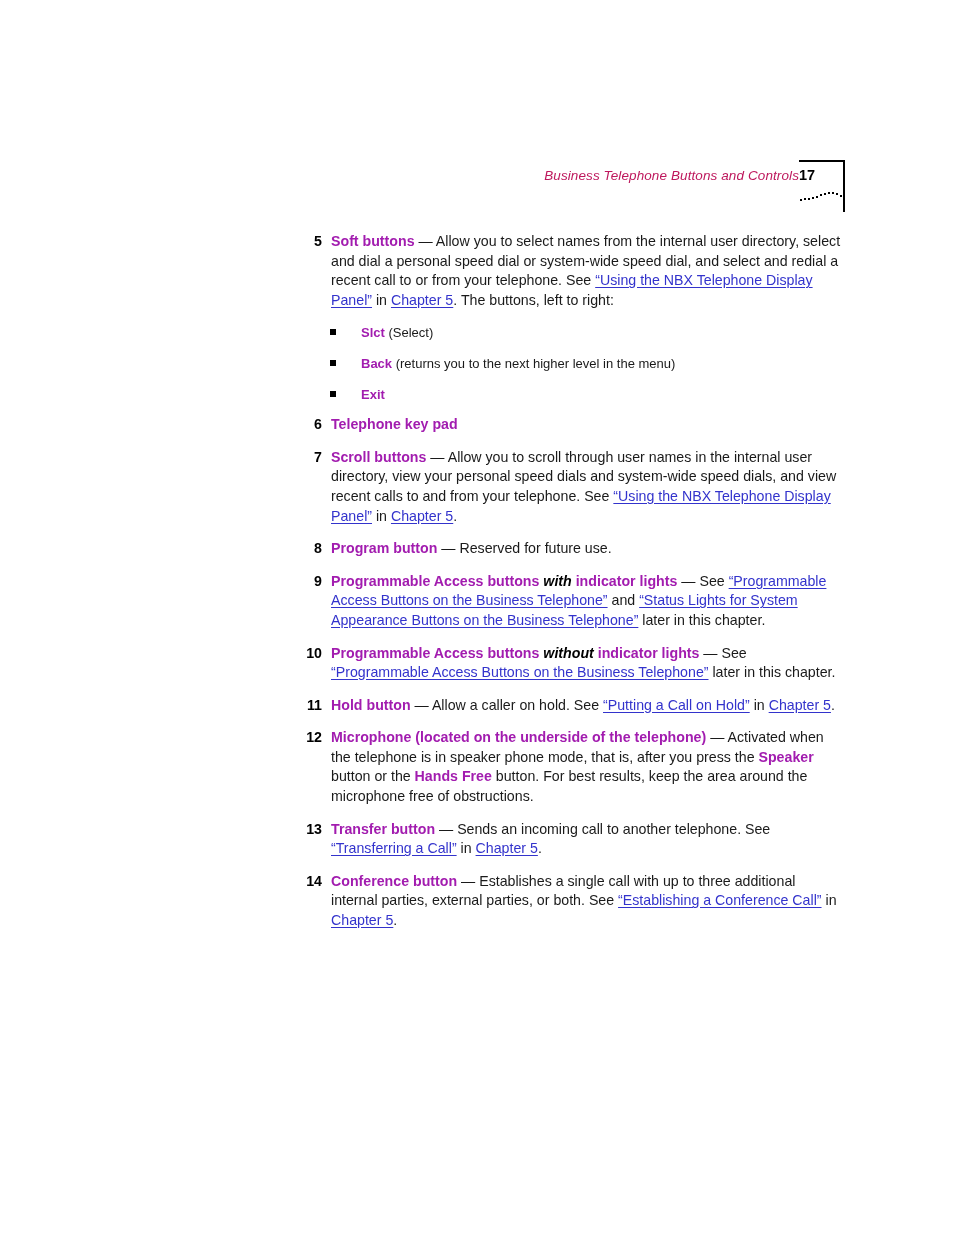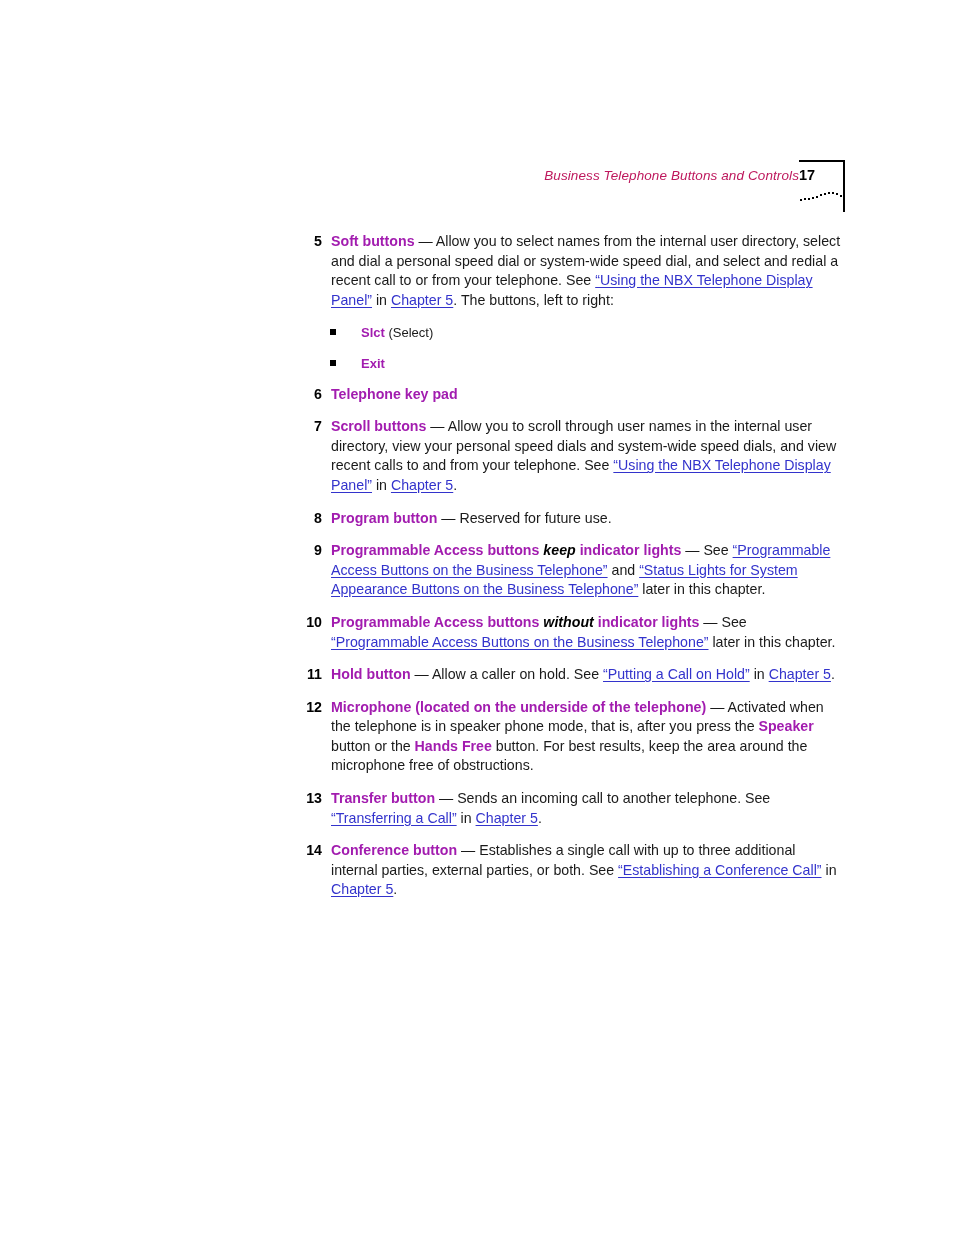--- a/index.html
+++ b/index.html
@@ -171,20 +171,24 @@
     <b>Soft buttons</b><span> — </span><span>Allow you to select names from the internal user directory, select and dial a personal speed dial or system-wide speed dial, and select and redial a recent call to or from your telephone. See </span><a class="doclink" href="#">“Using the NBX Telephone Display Panel”</a><span> in </span><a class="doclink" href="#">Chapter 5</a><span>. The buttons, left to right:</span>
   </div>
 
   <div class="bullets">
     <div class="bullet-item">
       <span class="marker"></span>
       <b>Slct</b><span> (Select)</span>
     </div>
     <div class="bullet-item">
       <span class="marker"></span>
+      <b>Back</b><span> (returns you to the next higher level in the menu)</span>
+    </div>
+    <div class="bullet-item">
+      <span class="marker"></span>
       <b>Exit</b><span></span>
     </div>
   </div>
 
   <div class="item">
     <span class="num">6</span>
     <b>Telephone key pad</b>
   </div>
 
   <div class="item">
@@ -192,21 +196,21 @@
     <b>Scroll buttons</b><span> — </span><span>Allow you to scroll through user names in the internal user directory, view your personal speed dials and system-wide speed dials, and view recent calls to and from your telephone. See </span><a class="doclink" href="#">“Using the NBX Telephone Display Panel”</a><span> in </span><a class="doclink" href="#">Chapter 5</a><span>.</span>
   </div>
 
   <div class="item">
     <span class="num">8</span>
     <b>Program button</b><span> — </span><span>Reserved for future use.</span>
   </div>
 
   <div class="item">
     <span class="num">9</span>
-    <b>Programmable Access buttons </b><span class="bi">keep</span><b> indicator lights</b><span> — </span><span>See </span><a class="doclink" href="#">“Programmable Access Buttons on the Business Telephone”</a><span> and </span><a class="doclink" href="#">“Status Lights for System Appearance Buttons on the Business Telephone”</a><span> later in this chapter.</span>
+    <b>Programmable Access buttons </b><span class="bi">with</span><b> indicator lights</b><span> — </span><span>See </span><a class="doclink" href="#">“Programmable Access Buttons on the Business Telephone”</a><span> and </span><a class="doclink" href="#">“Status Lights for System Appearance Buttons on the Business Telephone”</a><span> later in this chapter.</span>
   </div>
 
   <div class="item">
     <span class="num">10</span>
     <b>Programmable Access buttons </b><span class="bi">without</span><b> indicator lights</b><span> — </span><span>See </span><a class="doclink" href="#">“Programmable Access Buttons on the Business Telephone”</a><span> later in this chapter.</span>
   </div>
 
   <div class="item">
     <span class="num">11</span>
     <b>Hold button</b><span> — </span><span>Allow a caller on hold. See </span><a class="doclink" href="#">“Putting a Call on Hold”</a><span> in </span><a class="doclink" href="#">Chapter 5</a><span>.</span>

